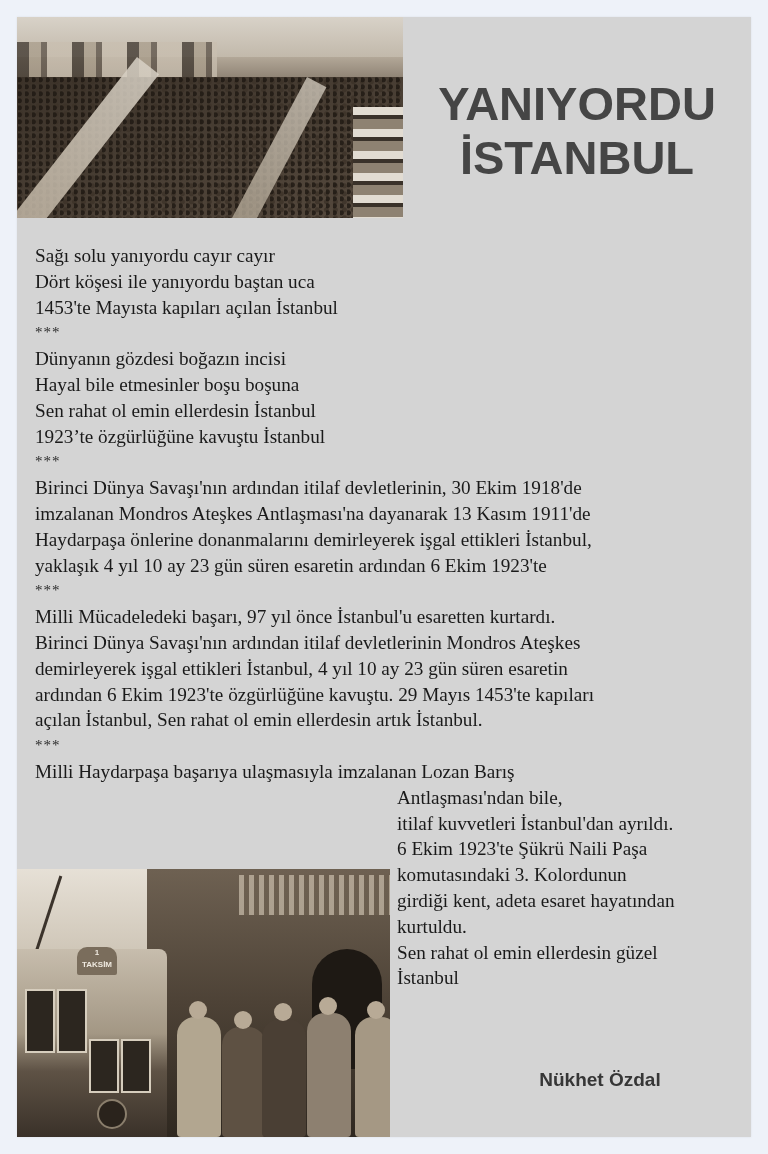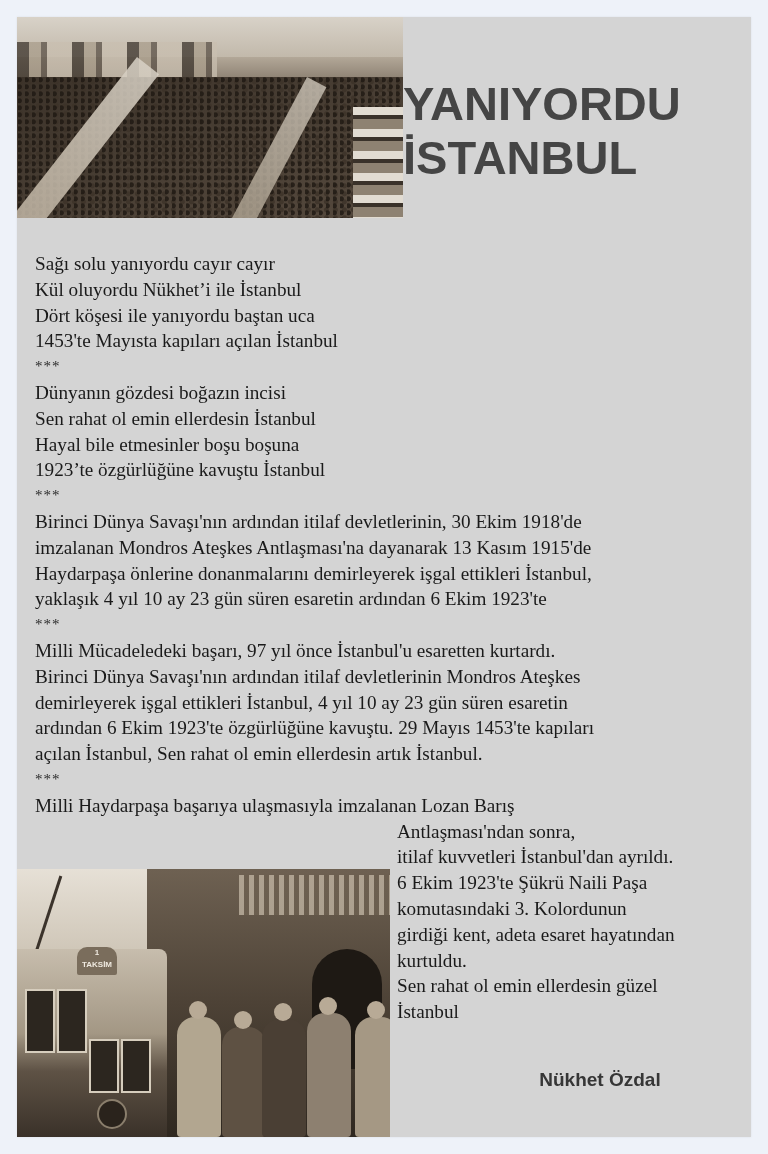--- a/index.html
+++ b/index.html
@@ -54,31 +54,31 @@
       transform-origin: top left;
       opacity: 0.8;
     }
     .photo-top .boats-right {
       position: absolute; right: 0; top: 90px; width: 50px; height: 111px;
       background: repeating-linear-gradient(180deg, #e2dcd2 0 8px, #3a322a 8px 12px, #8e8272 12px 22px);
     }
     .title {
       position: absolute;
       left: 386px; top: 60px; width: 348px;
-      text-align: left;
+      text-align: center;
       font-family: "Liberation Sans", sans-serif;
       font-weight: bold;
       font-size: 47px;
       line-height: 54px;
       color: #454545;
       letter-spacing: 0px;
     }
     .body-text {
       position: absolute;
-      left: 18px; top: 234px;
+      left: 18px; top: 226px;
       width: 720px;
       font-size: 19.2px;
       line-height: 25.8px;
       color: #1a1a1a;
     }
     .body-text .line { white-space: nowrap; display: block; height: 25.8px; }
     .body-text .stars { font-size: 15px; letter-spacing: 1px; color: #2a2a2a; }
     
     .photo-bottom {
       position: absolute; left: 0; top: 852px;
@@ -158,47 +158,46 @@
     <div class="boats-right"></div>
   </div>
 
   <div class="title">
     <div>YANIYORDU</div>
     <div>İSTANBUL</div>
   </div>
 
   <div class="body-text">
     <span class="line">Sağı solu yanıyordu cayır cayır</span>
-    <span class="line">Kül oluyordu Nükhet’i ile İstanbul</span>
     <span class="line">Dört köşesi ile yanıyordu baştan uca</span>
     <span class="line">1453'te Mayısta kapıları açılan İstanbul</span>
     <span class="line stars">***</span>
 
     <span class="line">Dünyanın gözdesi boğazın incisi</span>
+    <span class="line">Hayal bile etmesinler boşu boşuna</span>
     <span class="line">Sen rahat ol emin ellerdesin İstanbul</span>
-    <span class="line">Hayal bile etmesinler boşu boşuna</span>
     <span class="line">1923’te özgürlüğüne kavuştu İstanbul</span>
     <span class="line stars">***</span>
 
     <span class="line">Birinci Dünya Savaşı'nın ardından itilaf devletlerinin, 30 Ekim 1918'de</span>
-    <span class="line">imzalanan Mondros Ateşkes Antlaşması'na dayanarak 13 Kasım 1915'de</span>
+    <span class="line">imzalanan Mondros Ateşkes Antlaşması'na dayanarak 13 Kasım 1911'de</span>
     <span class="line">Haydarpaşa önlerine donanmalarını demirleyerek işgal ettikleri İstanbul,</span>
     <span class="line">yaklaşık 4 yıl 10 ay 23 gün süren esaretin ardından 6 Ekim 1923'te</span>
     <span class="line stars">***</span>
 
     <span class="line">Milli Mücadeledeki başarı, 97 yıl önce İstanbul'u esaretten kurtardı.</span>
     <span class="line">Birinci Dünya Savaşı'nın ardından itilaf devletlerinin Mondros Ateşkes</span>
     <span class="line">demirleyerek işgal ettikleri İstanbul, 4 yıl 10 ay 23 gün süren esaretin</span>
     <span class="line">ardından 6 Ekim 1923'te özgürlüğüne kavuştu. 29 Mayıs 1453'te kapıları</span>
     <span class="line">açılan İstanbul, Sen rahat ol emin ellerdesin artık İstanbul.</span>
     <span class="line stars">***</span>
 
     <span class="line">Milli Haydarpaşa başarıya ulaşmasıyla imzalanan Lozan Barış</span>
     <div style="padding-left:362px;">
-      <span class="line">Antlaşması'ndan sonra,</span>
+      <span class="line">Antlaşması'ndan bile,</span>
       <span class="line">itilaf kuvvetleri İstanbul'dan ayrıldı.</span>
       <span class="line">6 Ekim 1923'te Şükrü Naili Paşa</span>
       <span class="line">komutasındaki 3. Kolordunun</span>
       <span class="line">girdiği kent, adeta esaret hayatından</span>
       <span class="line">kurtuldu.</span>
       <span class="line">Sen rahat ol emin ellerdesin güzel</span>
       <span class="line">İstanbul</span>
     </div>
   </div>
 

